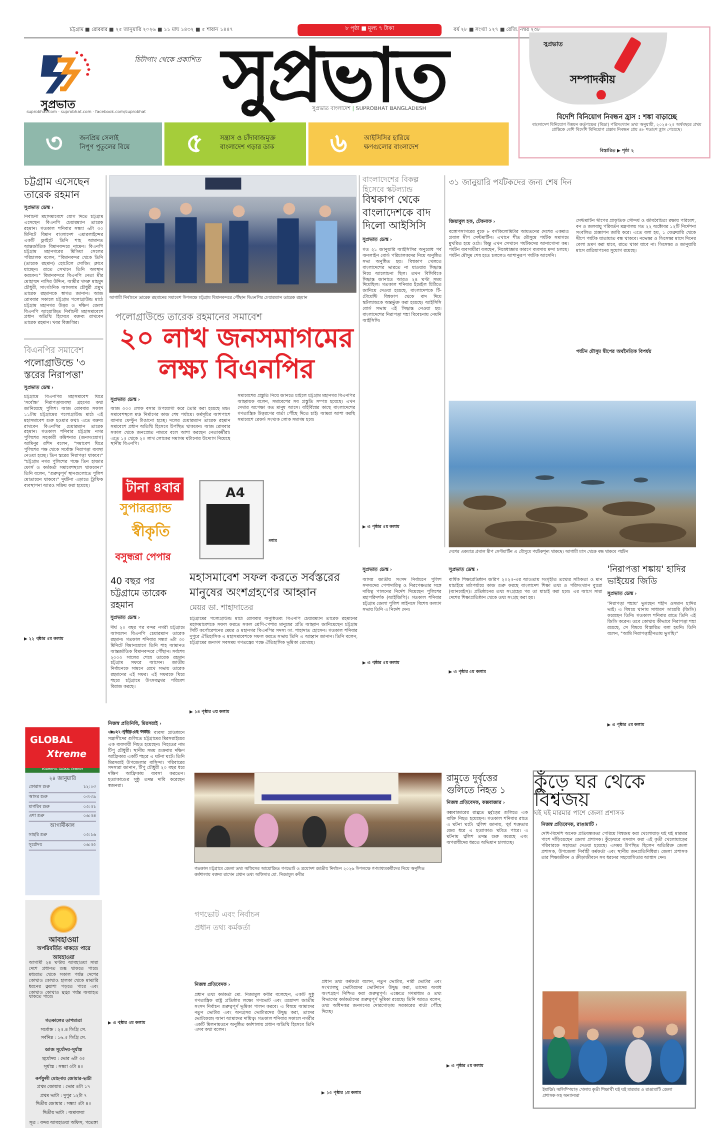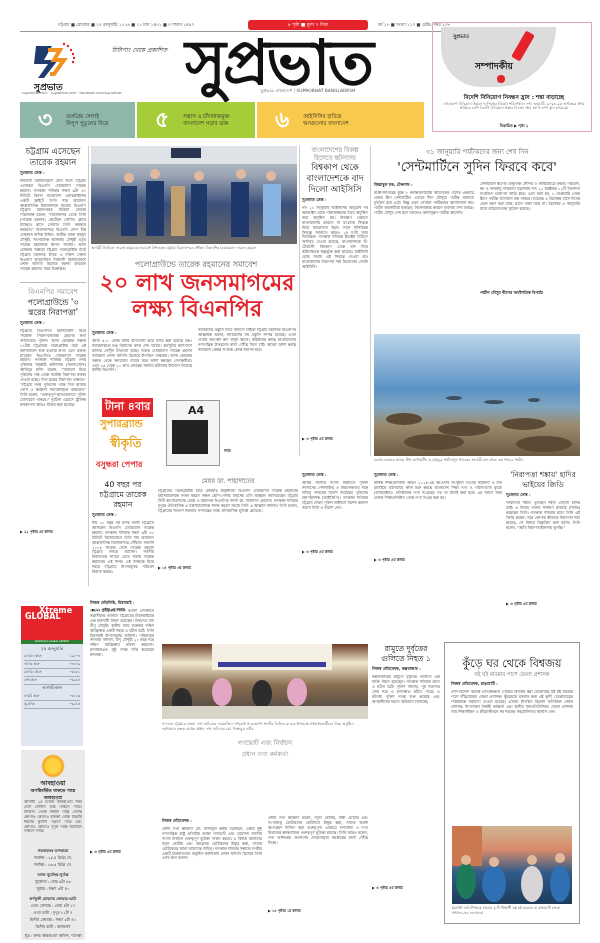--- a/index.html
+++ b/index.html
@@ -1,20 +1,20 @@
 <!DOCTYPE html>
 <html><head>
 <meta charset="utf-8">
 <style>
 *{box-sizing:border-box;margin:0;padding:0}
 body{width:600px;height:943px;background:#fff;font-family:"DejaVu Sans",sans-serif;color:#222;overflow:hidden;position:relative}
 .abs{position:absolute}
 .tiny{font-size:3.6px;line-height:4.4px;color:#444}
 .txt{font-size:3.8px;line-height:4.9px;color:#333;text-align:justify}
-.hl{font-family:"DejaVu Sans",sans-serif;color:#111;text-align:center;font-weight:normal}
+.hl{font-family:"DejaVu Sans",sans-serif;color:#111;font-weight:normal}
 .byline{font-size:4px;font-weight:bold;color:#222;margin:2px 0}
 .more{font-size:3.6px;font-weight:bold;color:#222}
 .more::before{content:"▶ ";color:#222}
 .rule{border-top:1px solid #bbb}
 .photo{overflow:hidden}
 
 #dateline-left{left:58px;top:22px;font-size:4.2px;color:#444}
 #price-pill{left:248px;top:20px;width:120px;height:10px;background:#e4232a;border-radius:3px;color:#fff;font-size:4.6px;text-align:center;line-height:10px}
 #dateline-right{left:378px;top:22px;font-size:4.2px;color:#444}
 #topline{left:20px;top:31px;width:428px;border-top:1px solid #999}
@@ -38,36 +38,36 @@
 
 .teaser{top:102px;height:36px;display:flex;align-items:center;padding-left:18px;gap:14px}
 .teaser .num{font-size:22px;color:#fff;font-weight:bold}
 .teaser .t{font-size:5.4px;line-height:7px;color:#222}
 #teaser1{left:20px;width:115px;background:#8fb8ab}
 #teaser2{left:137px;width:118px;background:#a5cd3a}
 #teaser3{left:257px;width:167px;background:#f8c94c}
 
 .vline{border-left:1px solid #ccc;width:0}
 
-#kicker{left:96px;top:258px;width:200px;font-size:8px;color:#666;text-align:center}
+#kicker{left:96px;top:258px;width:200px;font-size:8px;color:#666;text-align:left}
 #banner{left:88px;top:270px;width:218px;font-size:22px;line-height:26px;color:#e4232a;text-align:center;font-weight:bold}
 
 #ad{left:92px;top:396px;width:132px;height:80px;background:#fff}
 #ad-l1{position:absolute;left:10px;top:2px;font-size:11px;font-weight:bold;color:#fff;background:#e4232a;padding:0 3px}
 #ad-l2{position:absolute;left:8px;top:20px;font-size:10px;font-weight:bold;color:#e9a21a}
 #ad-l3{position:absolute;left:18px;top:38px;font-size:12px;font-weight:bold;color:#e9a21a}
 #ad-l4{position:absolute;left:4px;top:62px;font-size:8px;font-weight:bold;color:#e4232a}
 #ad-box{position:absolute;left:74px;top:4px;width:54px;height:66px;background:#f4f4f4;border:1px solid #999}
 #ad-a4{position:absolute;left:96px;top:8px;font-size:11px;font-weight:bold;color:#222}
 #ad-g{position:absolute;left:80px;top:24px;width:36px;height:34px;background:#222}
 
 #diamond{left:21px;top:606px;width:62px;height:140px;background:#dfe6f2}
 #diamond-top{position:absolute;left:0;top:0;width:62px;height:34px;background:#e4232a}
 #diamond-w1{position:absolute;left:4px;top:6px;font-size:8px;font-weight:bold;color:#fff}
-#diamond-w2{position:absolute;left:18px;top:0;font-size:8px;font-weight:bold;color:#fff;}
+#diamond-w2{position:absolute;left:18px;top:18px;font-size:8px;font-weight:bold;color:#fff;font-style:italic}
 #diamond-strip{position:absolute;left:0;top:34px;width:62px;height:4px;background:#2e7d32;font-size:2.4px;color:#fff;text-align:center;line-height:4px}
 .dia-row{position:absolute;left:3px;width:56px;display:flex;justify-content:space-between;font-size:3.6px;color:#333;border-bottom:0.5px solid #aab}
 
 #weather{left:21px;top:750px;width:64px;height:190px;background:#eaeaea}
 #sun{position:absolute;left:20px;top:4px;width:24px;height:24px;background:radial-gradient(circle,#ffd23f 40%,#f6a623 60%,transparent 70%)}
 
 #photo-main{left:91px;top:146px;width:206px;height:98px;background:linear-gradient(180deg,#c9cdd2 0%,#9aa4b3 30%,#3b4f7a 60%,#6d6a68 100%)}
 #photo-sea{left:374px;top:334px;width:206px;height:122px;background:linear-gradient(180deg,#bcd5ea 0%,#5b93c5 45%,#7fa5c0 60%,#9b8a6c 75%,#6c5b44 100%)}
 #photo-meet{left:162px;top:644px;width:206px;height:75px;background:linear-gradient(180deg,#6b3b24 0%,#f0e8d0 25%,#8a6d50 55%,#3d3d3d 100%)}
 #photo-kids{left:452px;top:826px;width:120px;height:78px;background:linear-gradient(180deg,#ceb592 0%,#d98b6b 30%,#2f5b8a 60%,#1f3b5a 100%)}
@@ -196,21 +196,20 @@
 <div class="abs" style="left:302px;top:146px;width:66px">
   <div class="hl" style="font-size:6.4px;line-height:8px;color:#888">বাংলাদেশের বিকল্প হিসেবে স্কটল্যান্ড</div>
   <div class="hl" style="font-size:8.6px;line-height:11px">বিশ্বকাপ থেকে বাংলাদেশকে বাদ দিলো আইসিসি</div>
   <div class="byline">সুপ্রভাত ডেস্ক ›</div>
   <div class="txt" style="height:230px;overflow:hidden">গত ২১ জানুয়ারি আইসিসির অনুরোধ পর্ব অনলাইন বোর্ড পরিচালকদের নিয়ে অনুষ্ঠিত সভা অনুষ্ঠিত হয়। বিশ্বকাপ খেলতে বাংলাদেশের ভারতে না যাওয়ার সিদ্ধান্ত নিয়ে আলোচনা ছিল। তখন বিসিবিকে সিদ্ধান্ত জানাতে আরও ২৪ ঘণ্টা সময় দিয়েছিল। গতকাল শনিবার ইমেইল চিঠিতে জানিয়ে দেওয়া হয়েছে, বাংলাদেশকে টি-টোয়েন্টি বিশ্বকাপ থেকে বাদ দিয়ে স্কটল্যান্ডকে অন্তর্ভুক্ত করা হয়েছে। আইসিসি বোর্ড সভায় এই সিদ্ধান্ত নেওয়া হয়। বাংলাদেশের নিরাপত্তা শঙ্কা বিবেচনায় নেয়নি আইসিসি।</div>
   <div class="more">এ পৃষ্ঠার ৫ম কলাম</div>
 </div>
 
 <div class="abs" style="left:374px;top:146px;width:206px">
   <div class="hl" style="font-size:6.8px;color:#666">৩১ জানুয়ারি পর্যটকদের জন্য শেষ দিন</div>
-  <div class="hl" style="font-size:13px;line-height:17px">'সেন্টমার্টিনে সুদিন ফিরবে কবে'</div>
 </div>
 <div class="abs" style="left:374px;top:180px;width:100px">
   <div class="byline">জিয়াবুল হক, টেকনাফ ›</div>
   <div class="txt" style="height:140px;overflow:hidden">বঙ্গোপসাগরের বুকে ৮ বর্গকিলোমিটার আয়তনের দেশের একমাত্র প্রবাল দ্বীপ সেন্টমার্টিন। এখানে শীত মৌসুমে পর্যটক সমাগমে মুখরিত হয়ে ওঠে। কিন্তু এখন সেখানে পর্যটকদের আনাগোনা কম। পর্যটন ব্যবসায়ীরা বলছেন, নিষেধাজ্ঞার কারণে ব্যবসায় মন্দা চলছে। পর্যটন মৌসুম শেষ হতে চললেও আশানুরূপ পর্যটক আসেনি।</div>
 </div>
 <div class="abs" style="left:480px;top:182px;width:100px">
   <div class="txt" style="height:106px;overflow:hidden">সেন্টমার্টিন দ্বীপের প্রাকৃতিক সৌন্দর্য ও জীববৈচিত্র্য রক্ষায় পরিবেশ, বন ও জলবায়ু পরিবর্তন মন্ত্রণালয় গত ২২ অক্টোবর ১২টি নির্দেশনা সংবলিত প্রজ্ঞাপন জারি করে। এতে বলা হয়, ১ ফেব্রুয়ারি থেকে দ্বীপে পর্যটক যাতায়াত বন্ধ থাকবে। নভেম্বর ও ডিসেম্বর মাসে দিনের বেলা ভ্রমণ করা যাবে, রাতে থাকা যাবে না। ডিসেম্বর ও জানুয়ারি মাসে রাত্রিযাপনের সুযোগ রয়েছে।</div>
   <div class="byline">পর্যটন মৌসুম দ্বীপের অর্থনৈতিক বিপর্যয়</div>
 </div>
 <div class="abs photo" id="photo-sea">
@@ -232,20 +231,21 @@
 <div class="abs caption" style="left:374px;top:458px;width:206px">দেশের একমাত্র প্রবাল দ্বীপ সেন্টমার্টিন এ মৌসুমে পর্যটকশূন্য থাকছে। আগামী মাস থেকে বন্ধ থাকবে পর্যটন</div>
 
 <div class="abs" style="left:92px;top:480px;width:62px">
   <div class="hl" style="font-size:7.6px;line-height:10px">40 বছর পর চট্টগ্রামে তারেক রহমান</div>
   <div class="byline">সুপ্রভাত ডেস্ক ›</div>
   <div class="txt" style="height:86px;overflow:hidden">দীর্ঘ ২০ বছর পর বন্দর নগরী চট্টগ্রামে আসলেন বিএনপি চেয়ারম্যান তারেক রহমান। গতকাল শনিবার সন্ধ্যা ৬টা ৩০ মিনিটে বিমানযোগে তিনি শাহ আমানত আন্তর্জাতিক বিমানবন্দরে পৌঁছান। সর্বশেষ ২০০৫ সালের শেষে তারেক রহমান চট্টগ্রাম সফরে আসেন। জাতীয় নির্বাচনকে সামনে রেখে সভায় তারেক রহমানের এই সফর। এই সফরকে ঘিরে শহরে চট্টগ্রামে উৎসবমুখর পরিবেশ বিরাজ করছে।</div>
   <div class="more">২২ পৃষ্ঠার ৫ম কলাম</div>
 </div>
 
 <div class="abs" style="left:158px;top:476px;width:140px">
+  <div class="hl" style="font-size:9.4px;line-height:12.5px">মহাসমাবেশ সফল করতে সর্বস্তরের মানুষের অংশগ্রহণের আহ্বান</div>
   <div class="hl" style="font-size:6.4px;color:#666">মেয়র ডা. শাহাদাতের</div>
   <div class="txt" style="height:76px;overflow:hidden;margin-top:2px">চট্টগ্রামের পলোগ্রাউন্ড মাঠে রোববার অনুষ্ঠিতব্য বিএনপি চেয়ারম্যান তারেক রহমানের মহাসমাবেশকে সফল করতে সকল শ্রেণি-পেশার মানুষের প্রতি আহ্বান জানিয়েছেন চট্টগ্রাম সিটি কর্পোরেশনের মেয়র ও মহানগর বিএনপির সদস্য ডা. শাহাদাত হোসেন। গতকাল শনিবার দুপুরে ঐতিহাসিক এ মহাসমাবেশকে সফল করতে সভায় তিনি এ আহ্বান জানান। তিনি বলেন, চট্টগ্রামের জনগণ সবসময় গণতন্ত্রের পক্ষে ঐতিহাসিক ভূমিকা রেখেছে।</div>
   <div class="more">১৪ পৃষ্ঠার ৩য় কলাম</div>
 </div>
 
 <div class="abs" style="left:302px;top:470px;width:66px">
   <div class="byline">সুপ্রভাত ডেস্ক ›</div>
   <div class="txt" style="height:68px;overflow:hidden">আসন্ন জাতীয় সংসদ নির্বাচনে পুলিশ সদস্যদের পেশাদারিত্ব ও নিরপেক্ষতার সঙ্গে দায়িত্ব পালনের নির্দেশ দিয়েছেন পুলিশের মহাপরিদর্শক (আইজিপি)। গতকাল শনিবার চট্টগ্রাম জেলা পুলিশ লাইনসে বিশেষ কল্যাণ সভায় তিনি এ নির্দেশ দেন।</div>
   <div class="more">এ পৃষ্ঠার ৫ম কলাম</div>
 </div>
@@ -333,42 +333,42 @@
       </g>
     <g fill="#2d2d2d">
         <ellipse cx="100" cy="50" rx="10" ry="14"></ellipse>
         <ellipse cx="20" cy="58" rx="10" ry="14"></ellipse>
       </g>
     <rect x="0" y="62" width="206" height="13" fill="#d9d4c8"></rect>
   </svg>
 </div>
 <div class="abs caption" style="left:162px;top:722px;width:206px">গতকাল চট্টগ্রামে জেলা তথ্য অফিসের আয়োজিত গণভোট ও ত্রয়োদশ জাতীয় নির্বাচন ২০২৬ উপলক্ষে গণমাধ্যমকর্মীদের নিয়ে অনুষ্ঠিত কর্মশালায় বক্তব্য রাখেন প্রধান তথ্য অফিসার মো. নিজামুল কবীর</div>
 
-<div class="abs" style="left:162px;top:738px;width:206px">
+<div class="abs" style="left:162px;top:757px;width:206px">
   <div class="hl" style="font-size:6.4px;color:#888">গণভোট এবং নির্বাচন</div>
   <div class="hl" style="font-size:6.2px;color:#888">প্রধান তথ্য কর্মকর্তা</div>
 </div>
 <div class="abs" style="left:162px;top:816px;width:100px">
   <div class="byline">নিজস্ব প্রতিবেদক ›</div>
   <div class="txt" style="height:100px;overflow:hidden">প্রধান তথ্য কর্মকর্তা মো. নিজামুল কবীর বলেছেন, একটি সুষ্ঠু গণতান্ত্রিক রাষ্ট্র প্রতিষ্ঠার লক্ষ্যে গণভোট এবং ত্রয়োদশ জাতীয় সংসদ নির্বাচন গুরুত্বপূর্ণ ভূমিকা পালন করবে। এ বিষয়ে আমাদের নতুন ভোটার এবং অনগ্রসর ভোটারদের উদ্বুদ্ধ করা, তাদের ভোটকেন্দ্রে আনা আমাদের দায়িত্ব। গতকাল শনিবার সকালে নগরীর একটি মিলনায়তনে অনুষ্ঠিত কর্মশালায় প্রধান অতিথি হিসেবে তিনি এসব কথা বলেন।</div>
 </div>
 <div class="abs" style="left:268px;top:816px;width:100px">
   <div class="txt" style="height:92px;overflow:hidden">প্রধান তথ্য কর্মকর্তা বলেন, নতুন ভোটার, নারী ভোটার এবং সংখ্যালঘু ভোটারদের ভোটদানে উদ্বুদ্ধ করা, তাদের অবাধ অংশগ্রহণ নিশ্চিত করা গুরুত্বপূর্ণ। এক্ষেত্রে গণমাধ্যম ও তথ্য বিভাগের কর্মকর্তাদের গুরুত্বপূর্ণ ভূমিকা রয়েছে। তিনি আরও বলেন, তথ্য অধিদপ্তর জনগণের দোরগোড়ায় সরকারের বার্তা পৌঁছে দিচ্ছে।</div>
   <div class="more">১৫ পৃষ্ঠার ১ম কলাম</div>
 </div>
 
 <div class="abs" style="left:372px;top:644px;width:68px">
   <div class="hl" style="font-size:7.6px;line-height:10px">রামুতে দুর্বৃত্তের গুলিতে নিহত ১</div>
   <div class="byline">নিজস্ব প্রতিবেদক, কক্সবাজার ›</div>
   <div class="txt" style="height:210px;overflow:hidden">কক্সবাজারের রামুতে দুর্বৃত্তের গুলিতে এক ব্যক্তি নিহত হয়েছেন। গতকাল শনিবার রাতে এ ঘটনা ঘটে। পুলিশ জানায়, পূর্ব শত্রুতার জের ধরে এ হত্যাকাণ্ড ঘটতে পারে। এ ঘটনায় পুলিশ তদন্ত শুরু করেছে এবং অপরাধীদের ধরতে অভিযান চালাচ্ছে।</div>
   <div class="more">এ পৃষ্ঠার ৫ম কলাম</div>
 </div>
 
 <div class="abs" style="left:444px;top:642px;width:136px;height:282px;border:1px solid #999">
-  <div class="hl" style="font-size:11px;line-height:15px;margin-top:13px">কুঁড়ে ঘর থেকে বিশ্বজয়</div>
+  <div class="hl" style="font-size:16px;line-height:15px;margin-top:1px">কুঁড়ে ঘর থেকে বিশ্বজয়</div>
   <div class="hl" style="font-size:5.4px;color:#666">ঘই ঘই মারমার পাশে জেলা প্রশাসক</div>
   <div style="padding:0 6px">
     <div class="byline">নিজস্ব প্রতিবেদক, রাঙামাটি ›</div>
     <div class="txt" style="height:128px;overflow:hidden">দেশি-বিদেশি অনেক প্রতিবন্ধকতা পেরিয়ে বিশ্বজয় করা খেলোয়াড় ঘই ঘই মারমার পাশে দাঁড়িয়েছেন জেলা প্রশাসক। কুঁড়েঘরে বসবাস করা এই কৃতী খেলোয়াড়ের পরিবারকে সহায়তা দেওয়া হয়েছে। এসময় উপস্থিত ছিলেন অতিরিক্ত জেলা প্রশাসক, উপজেলা নির্বাহী কর্মকর্তা এবং স্থানীয় জনপ্রতিনিধিরা। জেলা প্রশাসক তার শিক্ষাজীবন ও ক্রীড়াজীবনে সব ধরনের সহযোগিতার আশ্বাস দেন।</div>
   </div>
 </div>
 <div class="abs photo" id="photo-kids">
   <svg width="120" height="78">
     <rect x="0" y="0" width="30" height="40" fill="#c97850"></rect>
     <g fill="#1d7a5a">

